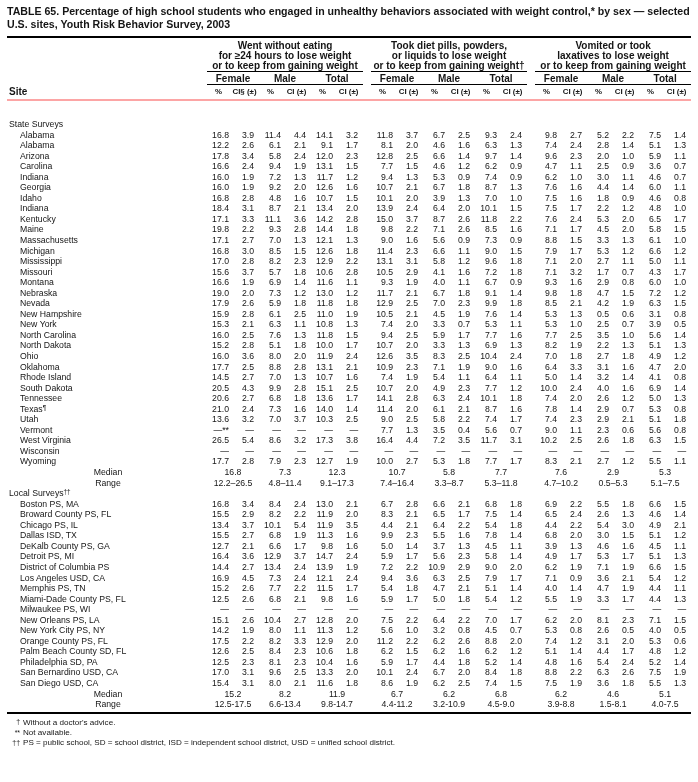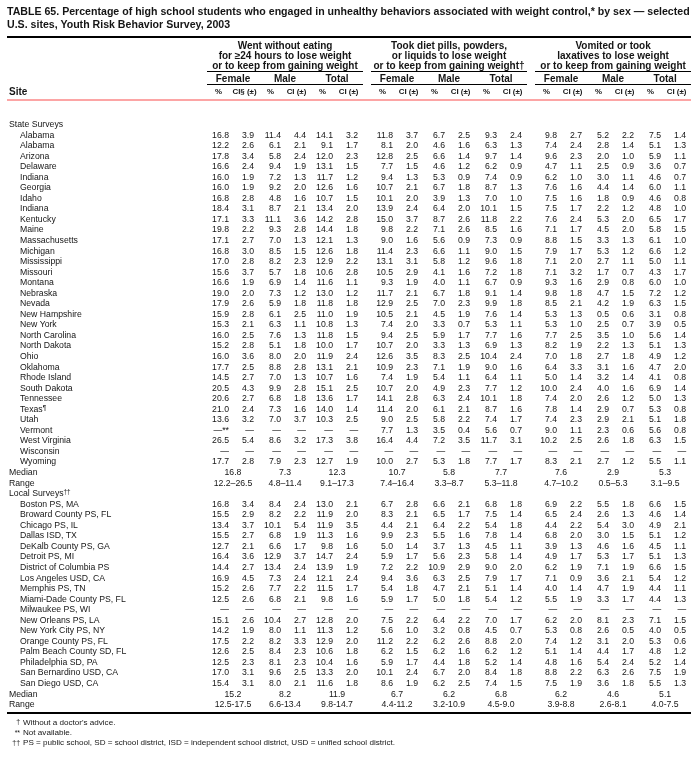--- a/index.html
+++ b/index.html
@@ -17,21 +17,21 @@
   th.sub { border-bottom:1px solid #000; text-align:center; padding:2px 0 0 0; }
   th.colhead { text-align:center; white-space:nowrap; font-size:7.9px; padding:2px 0 2px 0; }
   th.sp-head { border:none; }
   tbody td { font-size:8.7px; line-height:10.55px; white-space:nowrap; }
   tr.first-body td { border-top:2px solid #fca5a5; padding-top:18px; }
   td.section-label { padding-left:2px; }
   td.site-cell { padding-left:13px; overflow:hidden; }
   td.v { text-align:right; }
   td.pct { padding-right:1px; }
   td.ci  { padding-right:5px; }
-  td.stat-label { padding-left:2px; }
+  td.stat-label { padding-left:2px;text-align:center; }
   td.stat-v { text-align:center; }
   tr.last-row td { border-bottom:2px solid #000; padding-bottom:2px; }
   sup { font-size:6.3px; vertical-align:top; position:relative; top:-1px; }
   .footnotes { margin-top:4px; font-size:8.1px; line-height:10.4px; width:684px; }
   .footnote { display:flex; }
   .fn-sym { flex:0 0 13px; width:13px; text-align:right; margin-right:3px;
             font-size:6.9px; position:relative; top:-0.5px; }
   .fn-text { flex:1; }
 </style>
 </head>
@@ -184,21 +184,21 @@
           <td class="v ci">1.4</td>
           <td class="sp"></td>
           <td class="v pct">9.6</td>
           <td class="v ci">2.3</td>
           <td class="v pct">2.0</td>
           <td class="v ci">1.0</td>
           <td class="v pct">5.9</td>
           <td class="v ci">1.1</td>
         </tr>
         <tr>
-          <td class="site-cell">Delaware</td>
+          <td class="site-cell">Carolina</td>
           <td class="v pct">16.6</td>
           <td class="v ci">2.4</td>
           <td class="v pct">9.4</td>
           <td class="v ci">1.9</td>
           <td class="v pct">13.1</td>
           <td class="v ci">1.5</td>
           <td class="sp"></td>
           <td class="v pct">7.7</td>
           <td class="v ci">1.5</td>
           <td class="v pct">4.6</td>
@@ -876,21 +876,21 @@
           <td colspan="2" class="stat-v">12.2–26.5</td>
           <td colspan="2" class="stat-v">4.8–11.4</td>
           <td colspan="2" class="stat-v">9.1–17.3</td>
           <td class="sp"></td>
           <td colspan="2" class="stat-v">7.4–16.4</td>
           <td colspan="2" class="stat-v">3.3–8.7</td>
           <td colspan="2" class="stat-v">5.3–11.8</td>
           <td class="sp"></td>
           <td colspan="2" class="stat-v">4.7–10.2</td>
           <td colspan="2" class="stat-v">0.5–5.3</td>
-          <td colspan="2" class="stat-v">3.1–9.5</td>
+          <td colspan="2" class="stat-v">5.1–7.5</td>
         </tr>
         <tr>
           <td colspan="21" class="section-label">Local Surveys<sup>††</sup></td>
         </tr>
         <tr>
           <td class="site-cell">Boston PS, MA</td>
           <td class="v pct">16.8</td>
           <td class="v ci">3.4</td>
           <td class="v pct">8.4</td>
           <td class="v ci">2.4</td>
@@ -1320,21 +1320,21 @@
           <td class="stat-label">Range</td>
           <td colspan="2" class="stat-v">12.5-17.5</td>
           <td colspan="2" class="stat-v">6.6-13.4</td>
           <td colspan="2" class="stat-v">9.8-14.7</td>
           <td class="sp"></td>
           <td colspan="2" class="stat-v">4.4-11.2</td>
           <td colspan="2" class="stat-v">3.2-10.9</td>
           <td colspan="2" class="stat-v">4.5-9.0</td>
           <td class="sp"></td>
           <td colspan="2" class="stat-v">3.9-8.8</td>
-          <td colspan="2" class="stat-v">2.6-8.1</td>
+          <td colspan="2" class="stat-v">1.5-8.1</td>
           <td colspan="2" class="stat-v">4.0-7.5</td>
         </tr>
       </tbody>
   </table>
 
   <div class="footnotes">
     <div class="footnote">
       <span class="fn-sym">†</span>
       <span class="fn-text">Without a doctor's advice.</span>
     </div>

